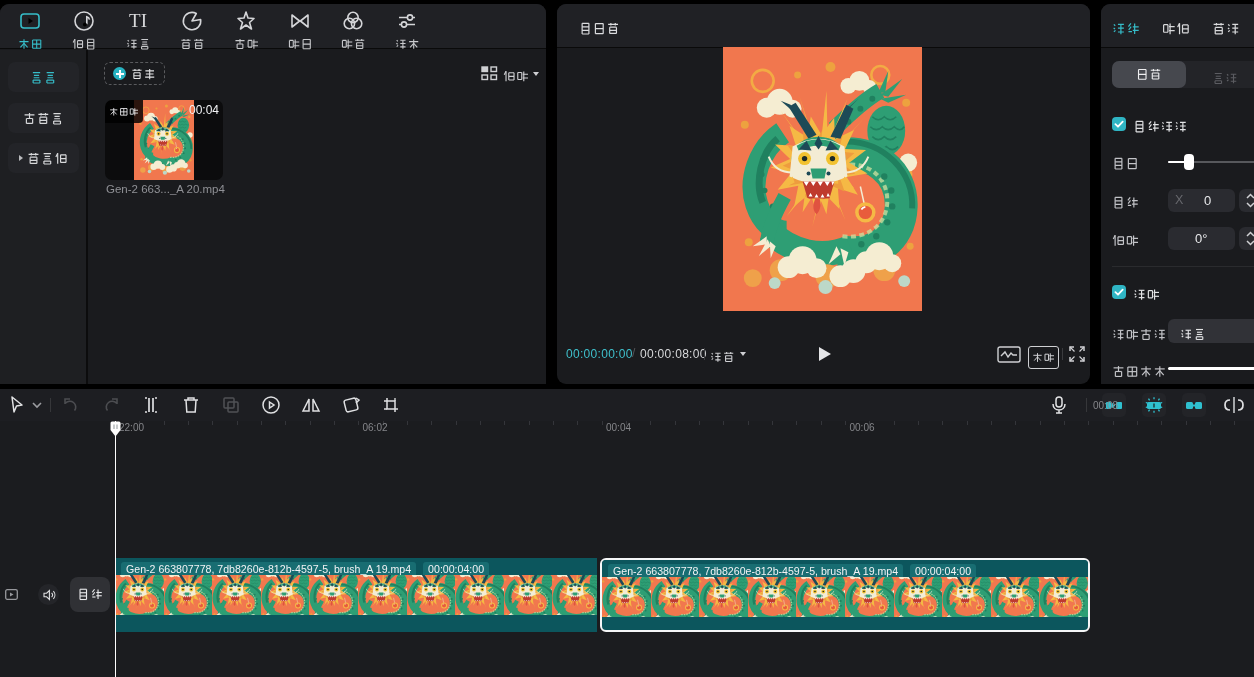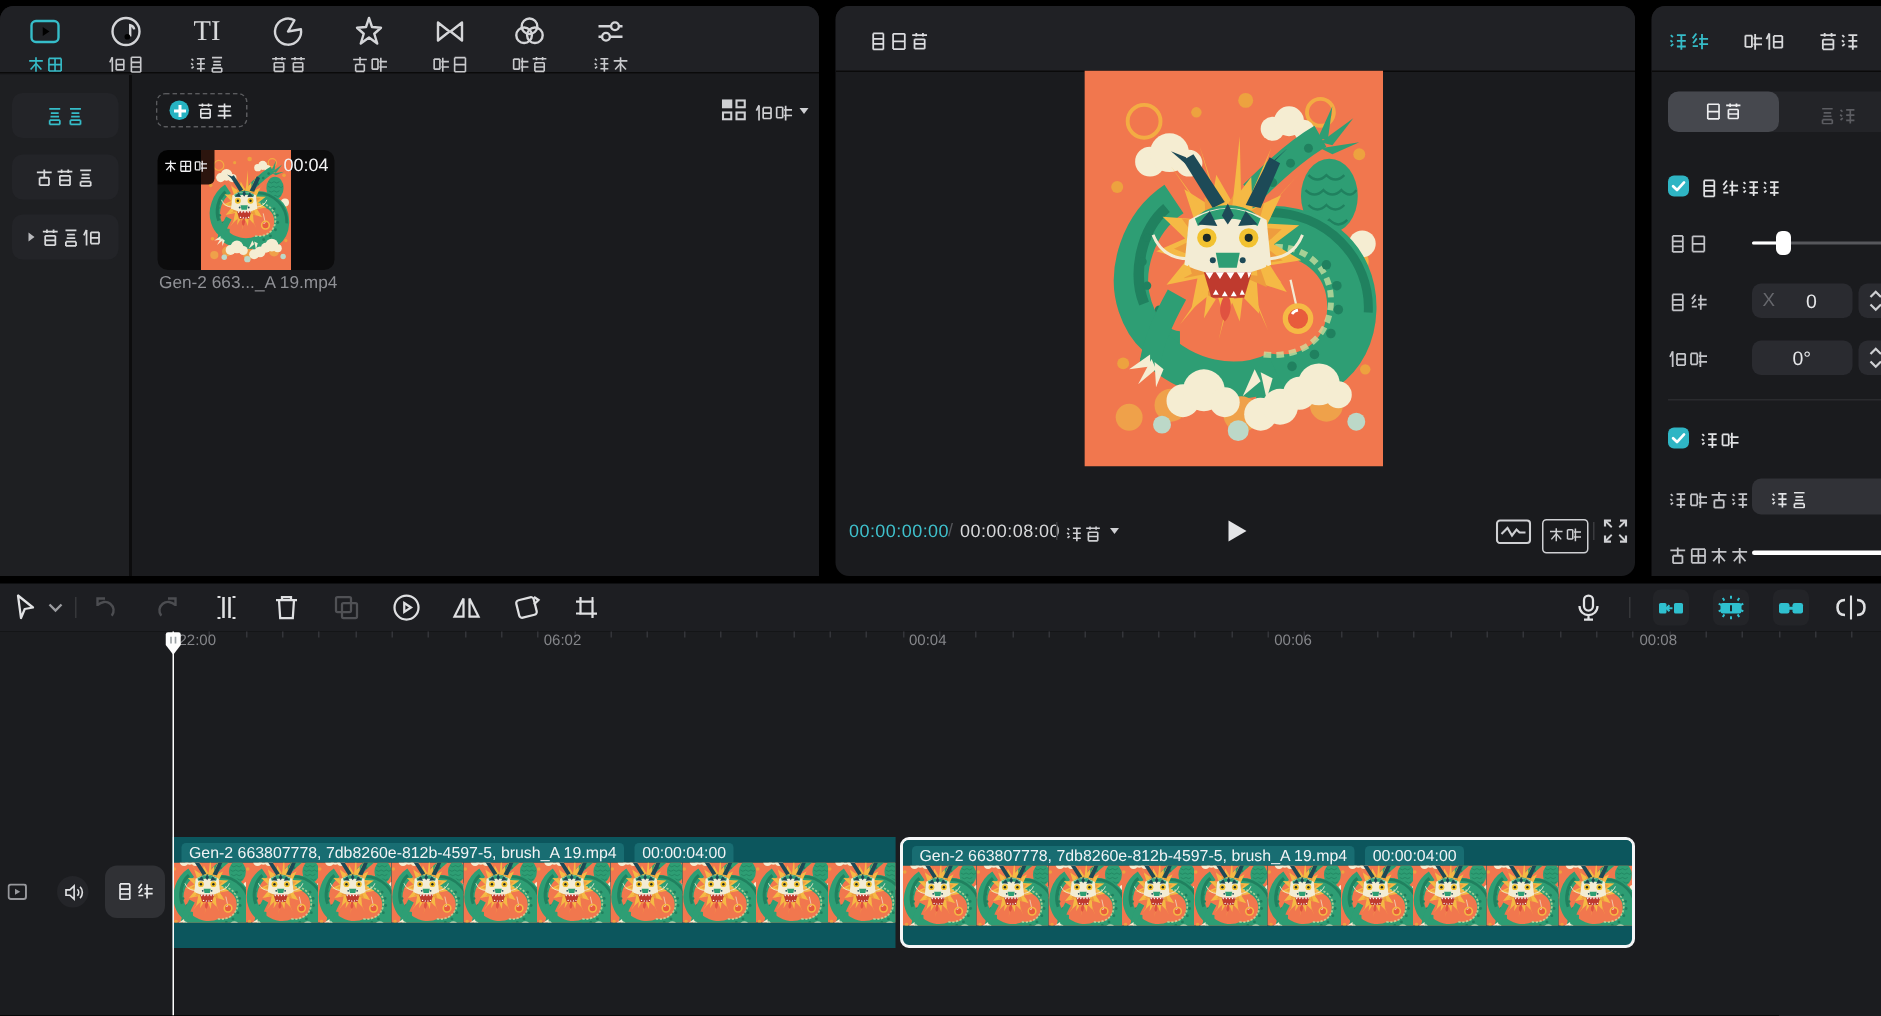--- a/index.html
+++ b/index.html
@@ -505,21 +505,21 @@
             <line x1="224" y1="20" x2="224" y2="76"></line>
             <line x1="256" y1="20" x2="256" y2="76"></line>
             <line x1="224" y1="76" x2="256" y2="76"></line>
             <line x1="272" y1="12" x2="272" y2="90"></line>
             <line x1="264" y1="34" x2="306" y2="34"></line>
             <line x1="264" y1="64" x2="306" y2="64"></line>
           </g>
         </svg></div>
 <div class="ab" style="right:4px;top:3px;color:#f2f3f5;font-size:12px">00:04</div>
 </div>
-<div class="ab" style="left:106px;top:179px;color:#909196;font-size:11.5px">Gen-2 663..._A 19.mp4</div>
+<div class="ab" style="left:106px;top:179px;color:#909196;font-size:11.5px">Gen-2 663..._A 20.mp4</div>
 </div>
 <div class="ab" style="left:557px;top:4px;width:533px;height:380px;background:#1a1b1e;border-radius:9px;overflow:hidden">
 <div class="ab" style="left:0;top:0;width:533px;height:44px;background:#202125;border-bottom:1px solid #0a0a0a"></div>
 <div class="ab" style="left:22px;top:15px"><svg class="cj" style="color:#dcdde0;" width="40.6" height="13.0" viewBox="0 0 312 100">
         <g stroke="currentColor" stroke-width="9" stroke-linecap="butt" fill="none">
           <line x1="24" y1="10" x2="76" y2="10"></line>
           <line x1="24" y1="10" x2="24" y2="92"></line>
           <line x1="76" y1="10" x2="76" y2="92"></line>
           <line x1="24" y1="92" x2="76" y2="92"></line>
           <line x1="24" y1="38" x2="76" y2="38"></line>
@@ -1039,21 +1039,21 @@
 <div class="ab" style="left:1112.5px;top:421px;width:1px;height:4px;background:#34353a"></div>
 <div class="ab" style="left:1136.9px;top:421px;width:1px;height:4px;background:#34353a"></div>
 <div class="ab" style="left:1161.2px;top:421px;width:1px;height:4px;background:#34353a"></div>
 <div class="ab" style="left:1185.5px;top:421px;width:1px;height:4px;background:#34353a"></div>
 <div class="ab" style="left:1209.9px;top:421px;width:1px;height:4px;background:#34353a"></div>
 <div class="ab" style="left:1234.2px;top:421px;width:1px;height:4px;background:#34353a"></div>
 <div class="ab" style="left:119.0px;top:422px;color:#85868a;font-size:10px">22:00</div>
 <div class="ab" style="left:362.5px;top:422px;color:#85868a;font-size:10px">06:02</div>
 <div class="ab" style="left:606.0px;top:422px;color:#85868a;font-size:10px">00:04</div>
 <div class="ab" style="left:849.5px;top:422px;color:#85868a;font-size:10px">00:06</div>
-<div class="ab" style="left:1093.0px;top:422px;color:#85868a;font-size:10px">00:08</div>
+<div class="ab" style="left:1093.0px;top:400px;color:#85868a;font-size:10px">00:08</div>
 <svg class="ab" style="left:5px;top:589px" width="13" height="11" viewBox="0 0 13 11">
     <rect x="0.7" y="0.7" width="11.6" height="9.6" rx="1.5" fill="none" stroke="#97989c" stroke-width="1.3"></rect>
     <path d="M5,3.5 L8.5,5.5 L5,7.5 Z" fill="#97989c"></path>
   </svg>
 <div class="ab" style="left:38px;top:584px;width:21px;height:21px;background:#242529;border-radius:50%"></div>
 <svg class="ab" style="left:43px;top:589px" width="13" height="12" viewBox="0 0 13 12">
     <g fill="none" stroke="#dfe0e2" stroke-width="1.1">
       <path d="M1,4.2 L3.6,4.2 L6.4,1.6 L6.4,10.4 L3.6,7.8 L1,7.8 Z"></path>
       <path d="M8.6,3.8 A3.2,3.2 0 0 1 8.6,8.2 M10.4,2.2 A5.6,5.6 0 0 1 10.4,9.8"></path>
     </g>

